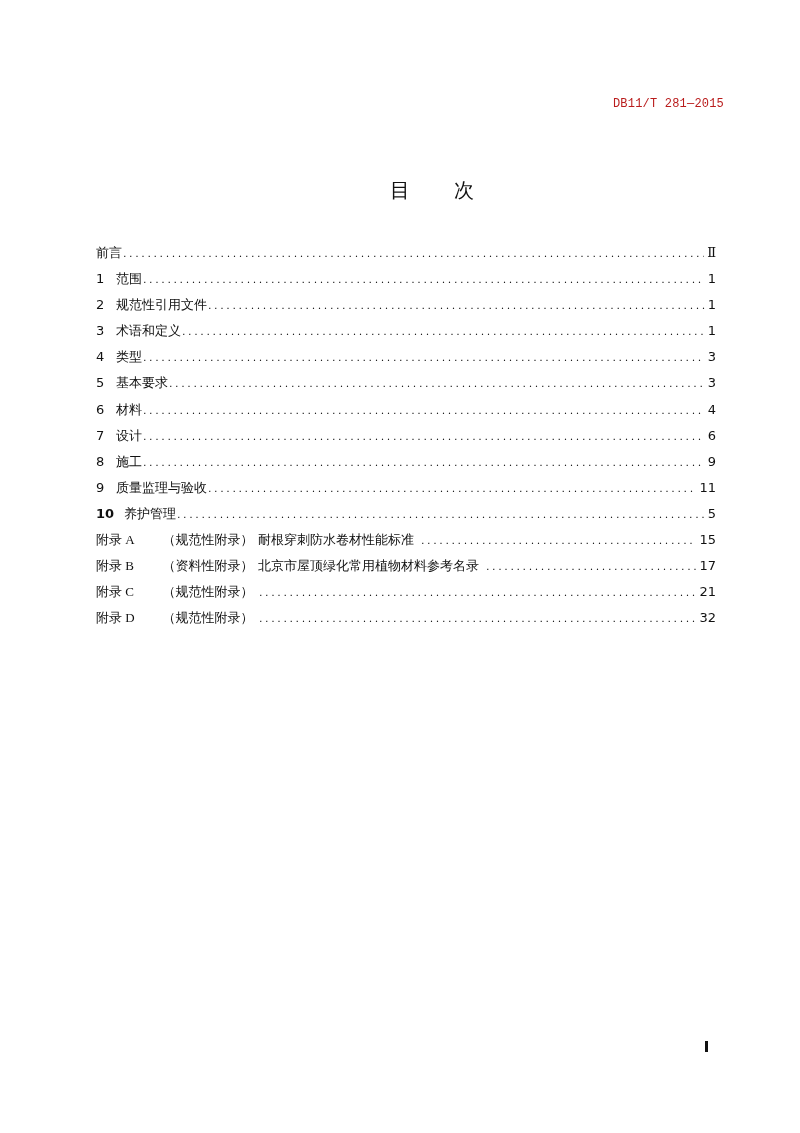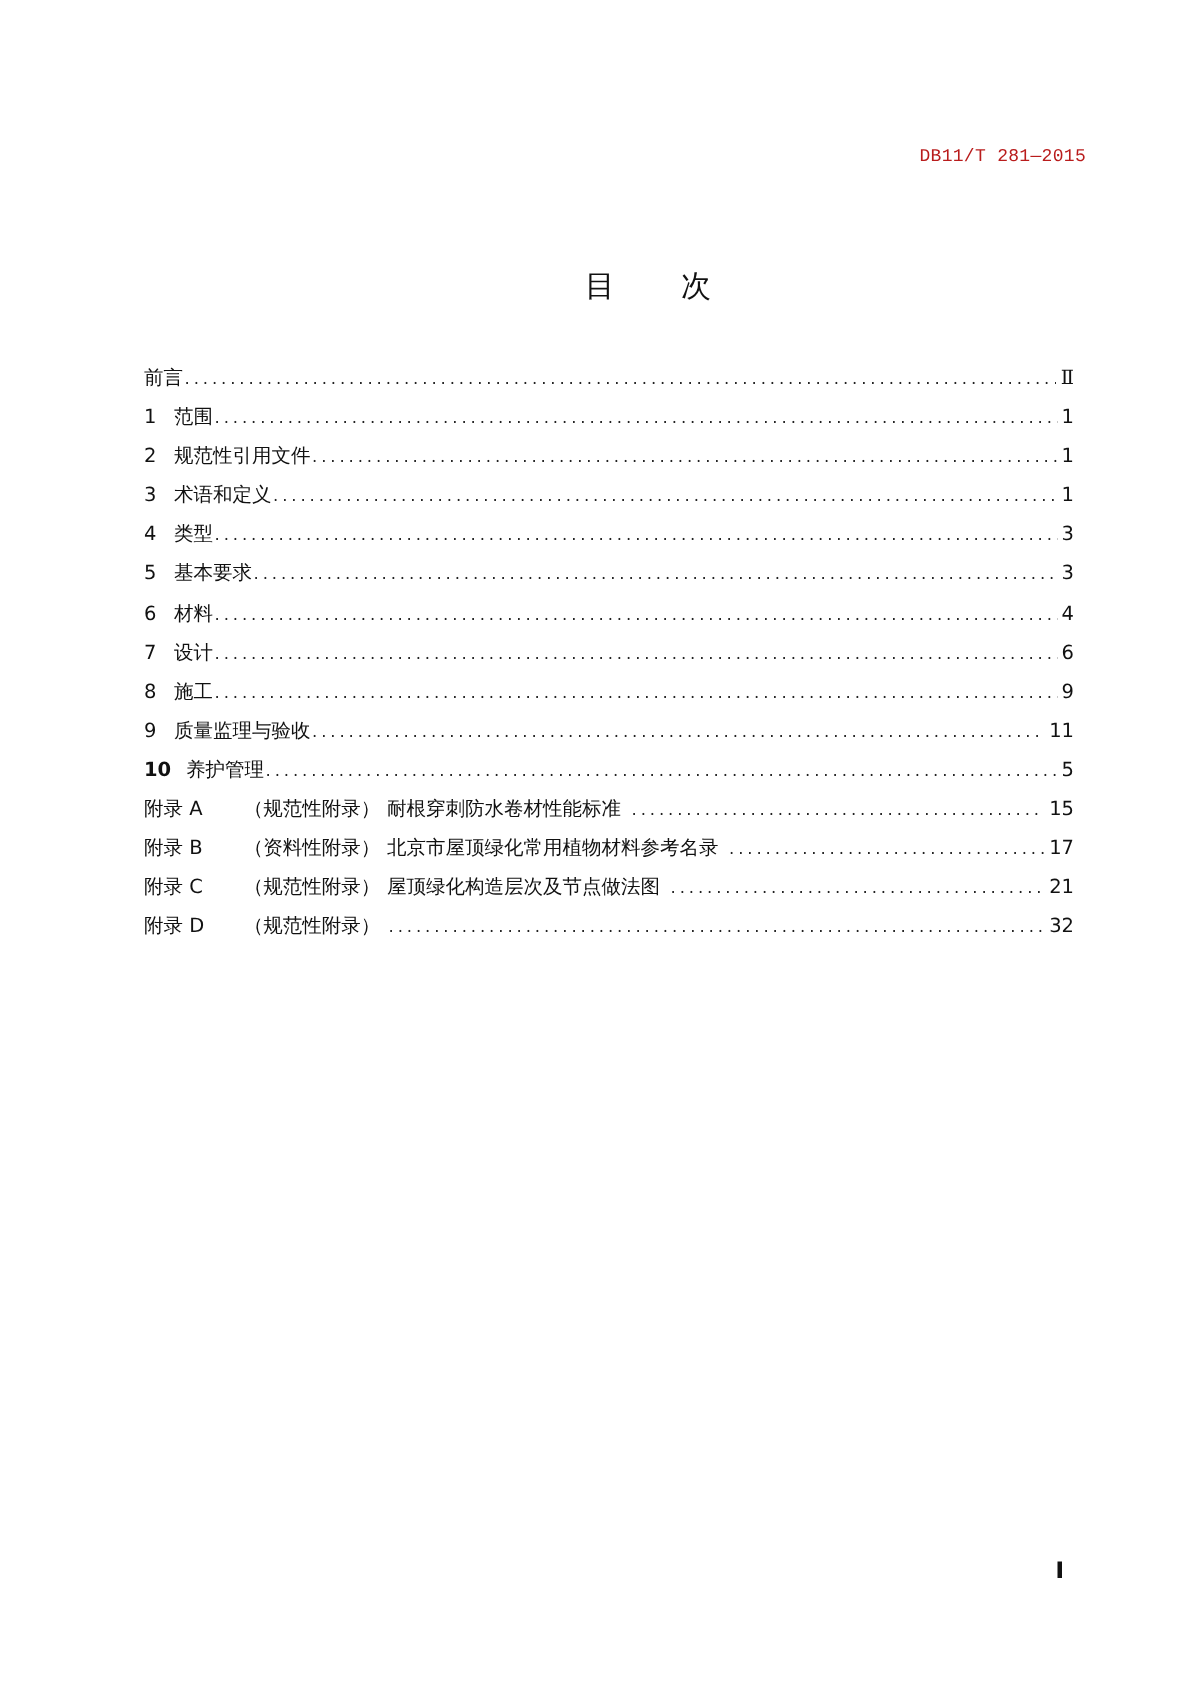--- a/index.html
+++ b/index.html
@@ -13,21 +13,21 @@
   .title .gap { width: 44px; }
   .toc { position: absolute; top: 240px; left: 96px; width: 620px; }
   .row { display: flex; align-items: baseline; height: 26.1px; font-size: 13px; line-height: 26px; }
   .row .num { display: inline-block; width: 20px; }
   .row .num.wide { width: 28px; font-weight: bold; }
   .row .text { white-space: nowrap; }
   .row .dots { flex: 1; overflow: hidden; white-space: nowrap; color: #222; letter-spacing: 2.6px;
                margin: 0 3px 0 1px; font-size: 11px; }
   .row .page { white-space: nowrap; text-align: right; min-width: 8px; }
   .row .page.roman { font-family: "DejaVu Serif", "Liberation Serif", serif; }
-  .row .app-label { display: inline-block; width: 62px; }
+  .row .app-label { display: inline-block; width: 62px; font-family: Liberation Serif, serif; }
   .row .app-type { display: inline-block; width: 100px; text-align: center; }
   .row .app-title { white-space: nowrap; margin-right: 6px; text-align: center; }
   .page-footer { position: absolute; top: 1041px; left: 705px; width: 3px; height: 11px; background: #111; }
 </style>
 </head>
 <body>
 
 <div class="doc-code">DB11/T 281—2015</div>
 
 <div class="title">
@@ -111,21 +111,20 @@
   <div class="row">
     <span class="app-label">附录 B</span>
     <span class="app-type">（资料性附录）</span>
     <span class="app-title">北京市屋顶绿化常用植物材料参考名录</span>
     <span class="dots">...................................................................................................</span>
     <span class="page">17</span>
   </div>
   <div class="row">
     <span class="app-label">附录 C</span>
     <span class="app-type">（规范性附录）</span>
-    <span class="app-title">屋顶绿化构造层次及节点做法图</span>
     <span class="dots">...................................................................................................</span>
     <span class="page">21</span>
   </div>
   <div class="row">
     <span class="app-label">附录 D</span>
     <span class="app-type">（规范性附录）</span>
     <span class="dots">...................................................................................................</span>
     <span class="page">32</span>
   </div>
 </div>

